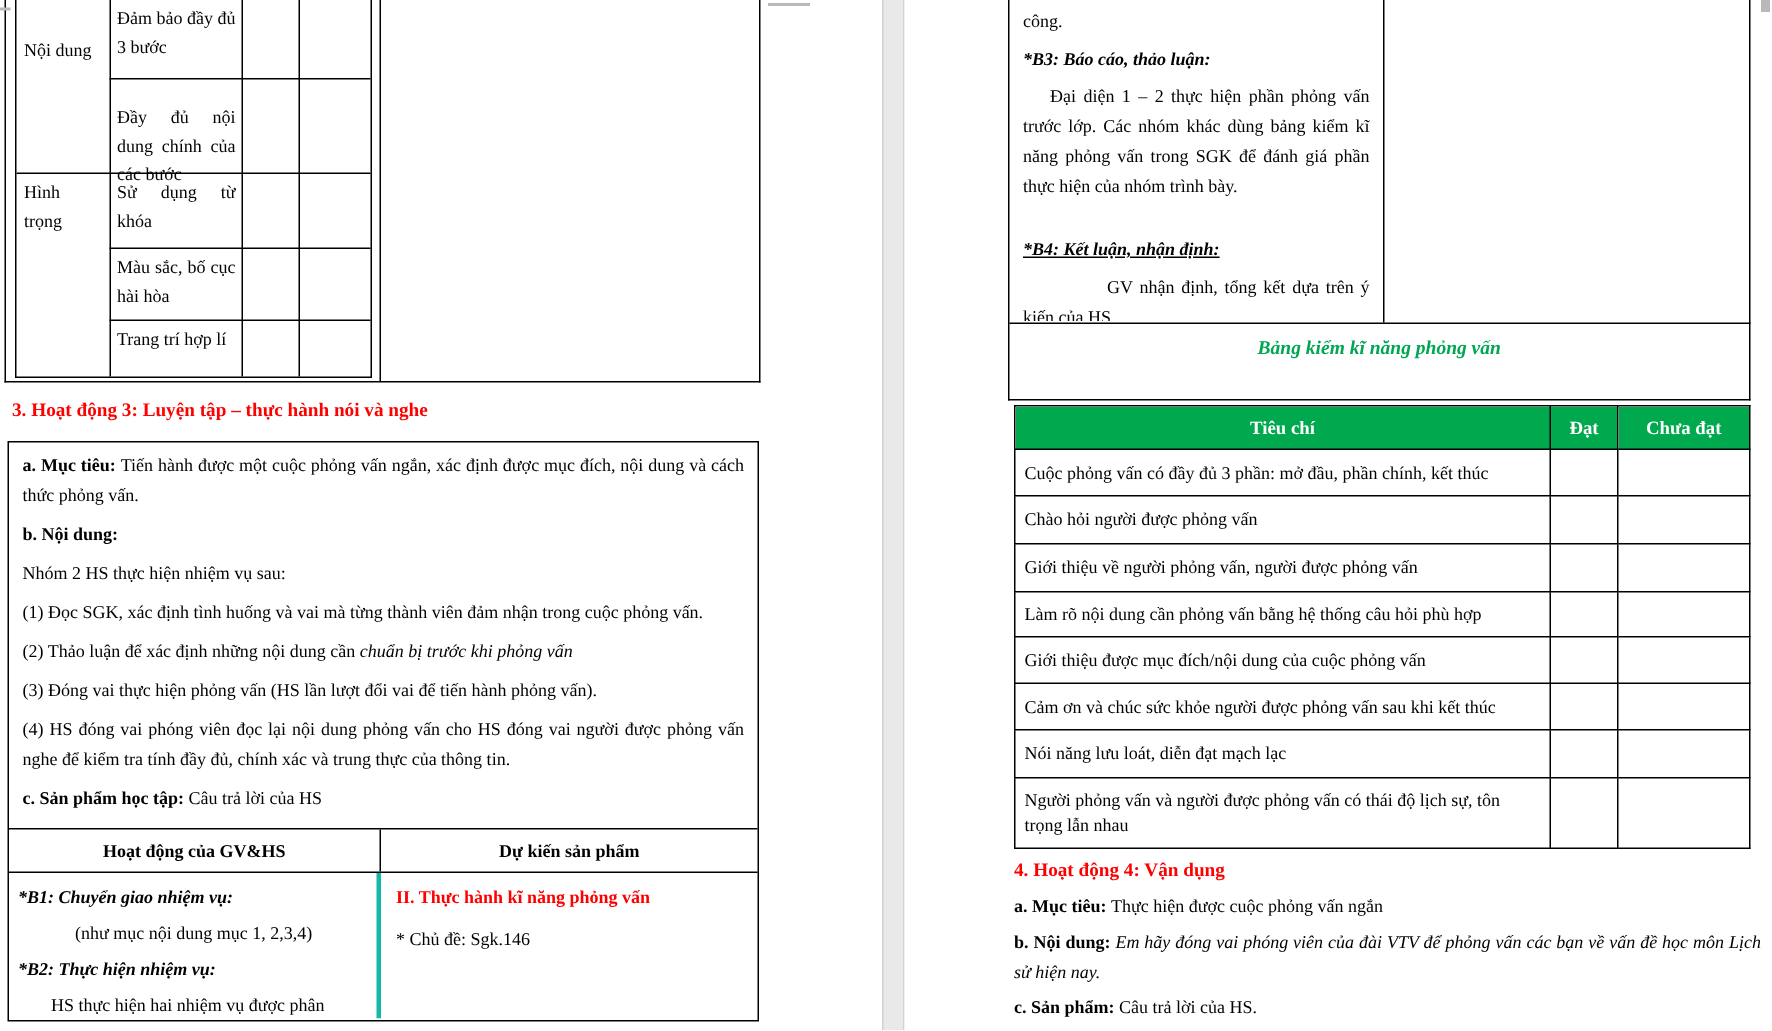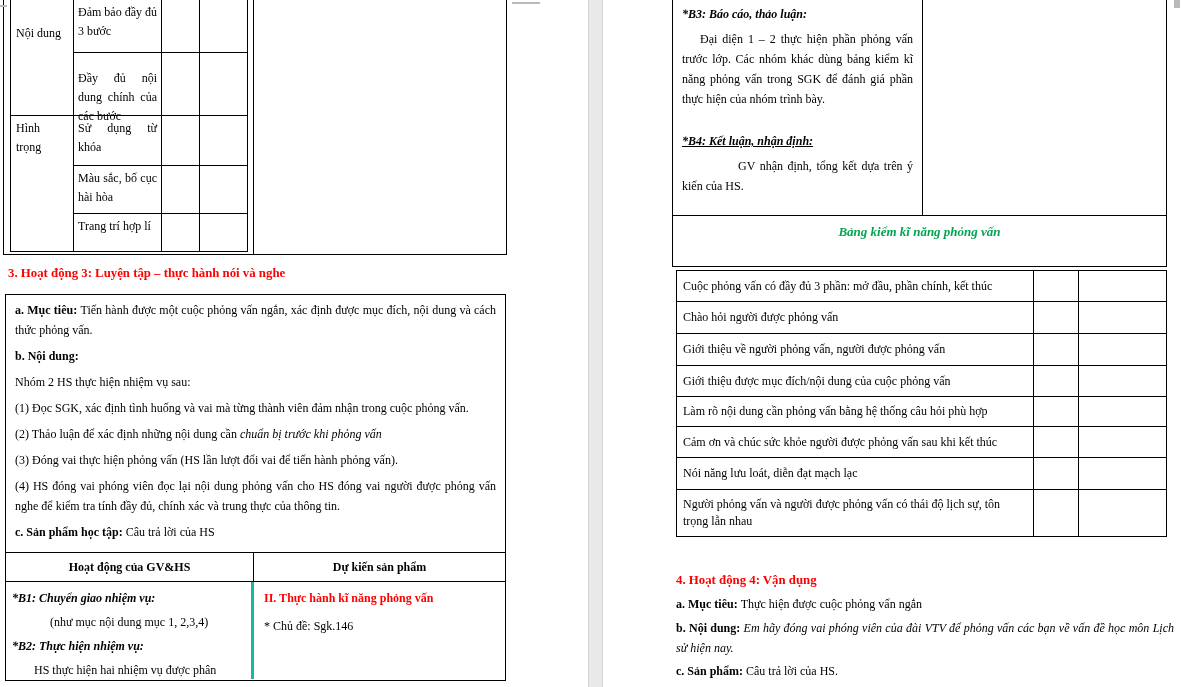--- a/index.html
+++ b/index.html
@@ -107,57 +107,63 @@
   </div>
 
   <div class="page-gap" style="left:588px;width:15px;"></div>
 
   <div class="abs" style="left:603px;top:0;width:578px;height:687px;background:#fff;">
 
     <div class="abs tableD" style="left:69px;">
       <div class="vline" style="left:249px;top:0;height:215px;"></div>
       <div class="hline" style="left:0;top:215px;width:494px;"></div>
       <div class="td-cell">
+        <p style="margin-bottom:5px;">công.</p>
         <p class="bi" style="margin-bottom:5px;">*B3: Báo cáo, thảo luận:</p>
         <p class="jt" style="text-indent:18px;margin-bottom:0;">Đại diện 1 – 2 thực hiện phần phỏng vấn trước lớp. Các nhóm khác dùng bảng kiểm kĩ năng phỏng vấn trong SGK để đánh giá phần thực hiện của nhóm trình bày.</p>
         <p class="bi" style="margin:22px 0 5px 0;text-decoration:underline;">*B4: Kết luận, nhận định:</p>
         <p class="jt" style="text-indent:56px;margin-bottom:0;">GV nhận định, tổng kết dựa trên ý kiến của HS.</p>
       </div>
       <div class="td-title bi grn" style="font-size:13px;">Bảng kiểm kĩ năng phỏng vấn</div>
     </div>
 
     <table class="tableE" style="left:73px;">
       <colgroup>
           <col style="width:357px;">
           <col style="width:45px;">
           <col style="width:88px;">
         </colgroup>
       <tbody>
+          <tr>
+        <th>Tiêu chí</th>
+        <th>Đạt</th>
+        <th>Chưa đạt</th>
+      </tr>
       <tr style="height:31px;">
             <td>Cuộc phỏng vấn có đầy đủ 3 phần: mở đầu, phần chính, kết thúc</td>
             <td></td>
             <td></td>
           </tr>
       <tr style="height:32px;">
             <td>Chào hỏi người được phỏng vấn</td>
             <td></td>
             <td></td>
           </tr>
       <tr style="height:32px;">
             <td>Giới thiệu về người phỏng vấn, người được phỏng vấn</td>
             <td></td>
             <td></td>
           </tr>
-      <tr style="height:31px;">
-            <td>Giới thiệu được mục đích/nội dung của cuộc phỏng vấn</td>
+      <tr style="height:30px;">
+            <td>Làm rõ nội dung cần phỏng vấn bằng hệ thống câu hỏi phù hợp</td>
             <td></td>
             <td></td>
           </tr>
-      <tr style="height:30px;">
-            <td>Làm rõ nội dung cần phỏng vấn bằng hệ thống câu hỏi phù hợp</td>
+      <tr style="height:31px;">
+            <td>Giới thiệu được mục đích/nội dung của cuộc phỏng vấn</td>
             <td></td>
             <td></td>
           </tr>
       <tr style="height:31px;">
             <td>Cảm ơn và chúc sức khỏe người được phỏng vấn sau khi kết thúc</td>
             <td></td>
             <td></td>
           </tr>
       <tr style="height:32px;">
             <td>Nói năng lưu loát, diễn đạt mạch lạc</td>

